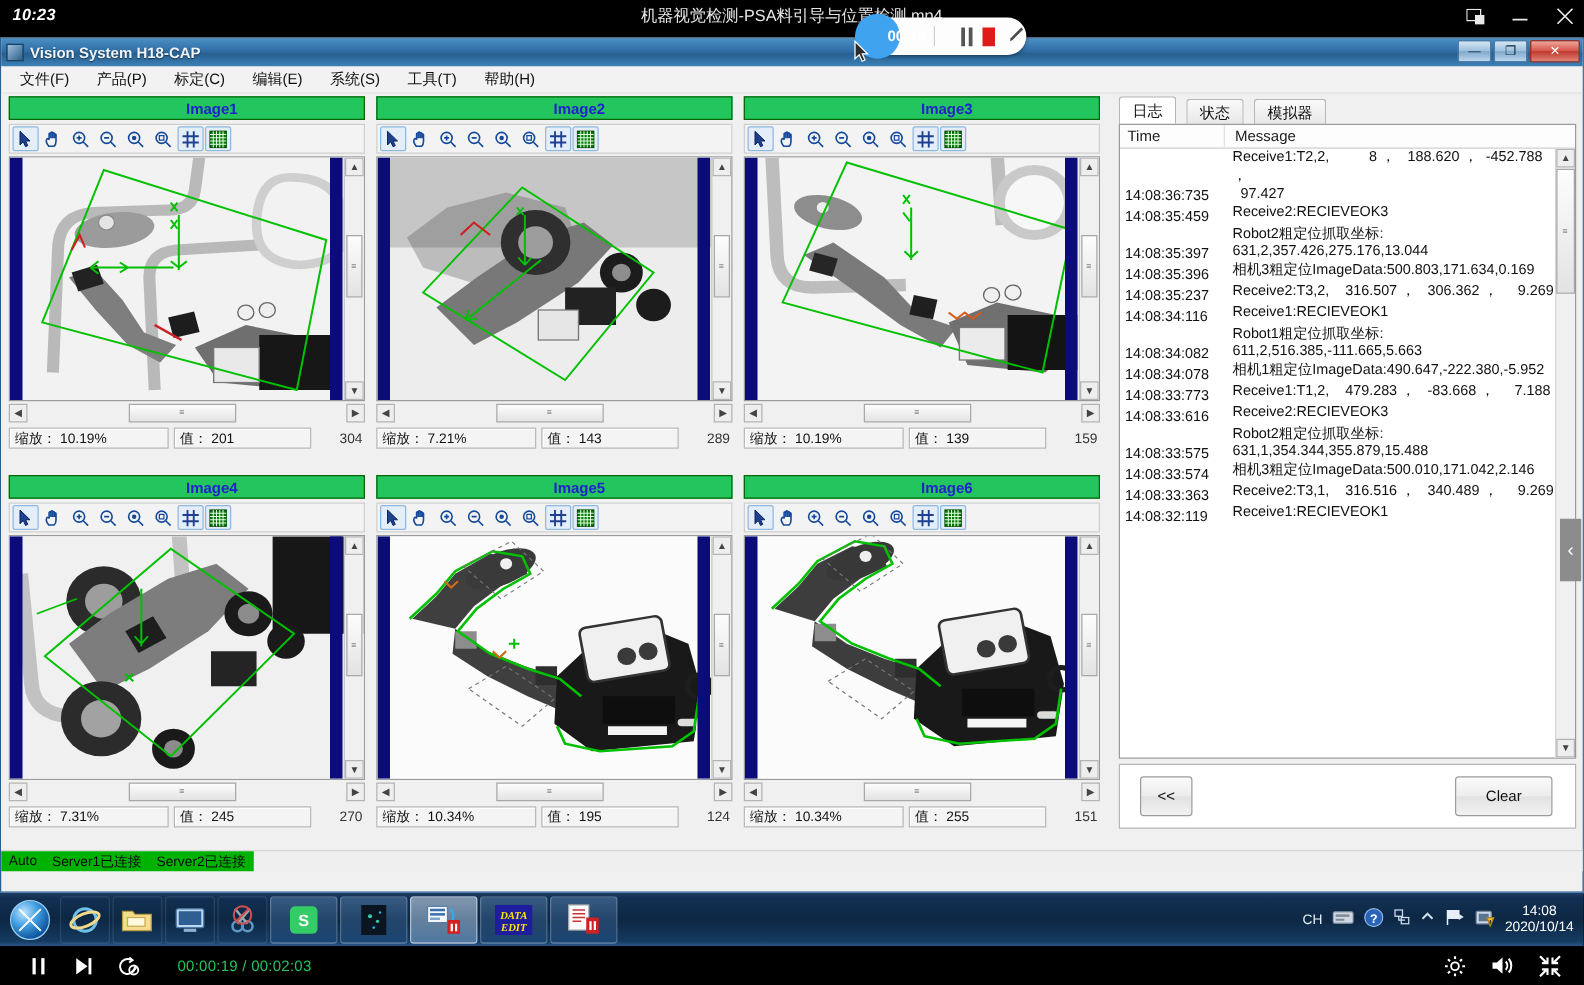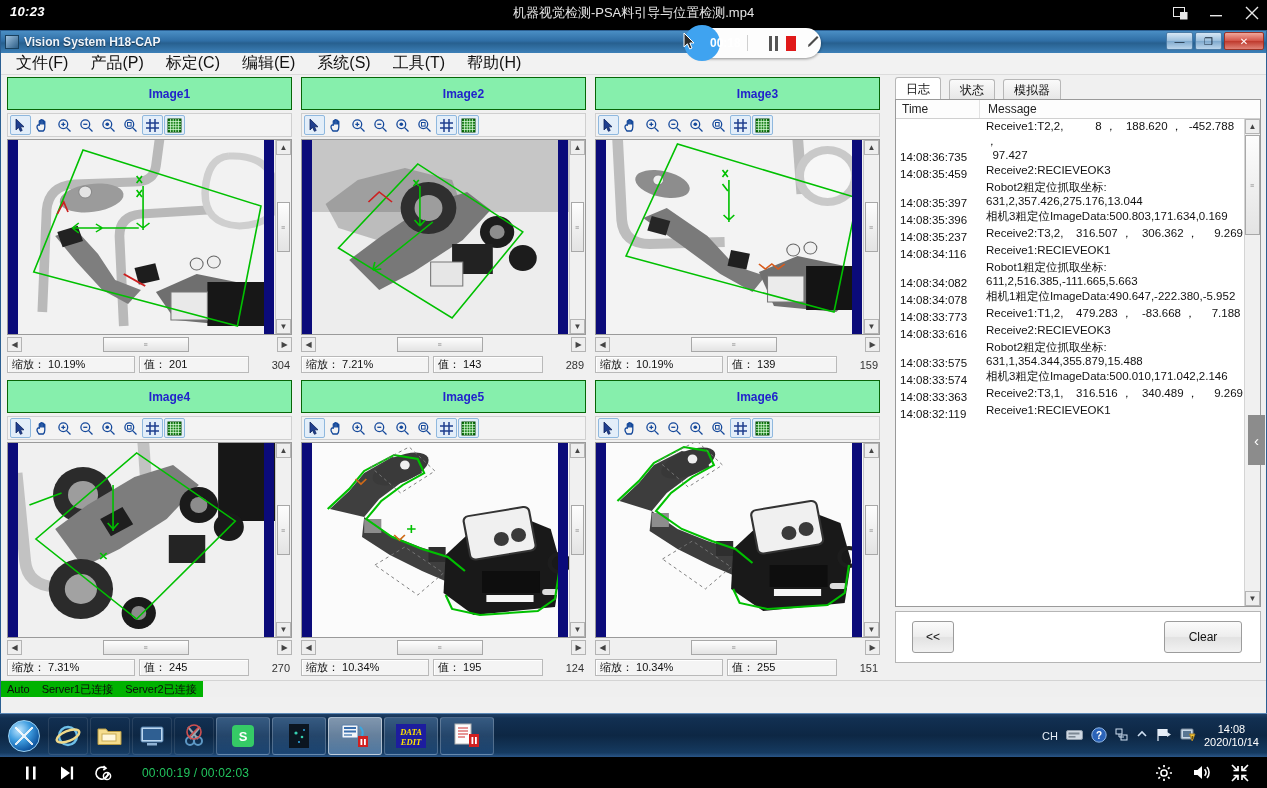--- a/index.html
+++ b/index.html
@@ -64,38 +64,38 @@
   }
   .app-wbtn.close {
     background: linear-gradient(180deg,#f0a79c 0%,#d4564a 48%,#bf3a2e 52%,#e08377 100%);
     color: #fff; border-color: #9b3226; width: 40px;
   }
 
   .menubar {
     height: 22px; background: #f2f2f2; border-bottom: 1px solid #dcdcdc;
     display: flex; align-items: center; padding-left: 4px;
   }
-  .menu-item { font-size: 16px; color: #111; padding: 8px 11px; }
+  .menu-item { font-size: 12px; color: #111; padding: 8px 11px; }
 
   .app-body {
     position: relative; height: calc(100% - 22px - 22px - 17px);
     background: #f0f0f0;
   }
 
   
   .panels {
     position: absolute; left: 0; top: 0; width: 890px; height: 100%;
     background: #f0f0f0;
   }
   .panel { position: absolute; width: 291px; height: 303px; }
   .panel.c0 { left: 3px; }  .panel.c1 { left: 297px; } .panel.c2 { left: 591px; }
   .panel.r0 { top: 2px; }   .panel.r1 { top: 305px; }
 
   .panel-header {
-    height: 33px; background: #86efac; border: 1px solid #076607;
+    height: 19px; background: #22c55e; border: 1px solid #076607;
     color: #2222cc; font-size: 12px; font-weight: bold;
     display: flex; align-items: center; justify-content: center;
     margin: 0 3px;
     padding-left: 40px;
   }
   .panel-toolbar {
     height: 24px; margin: 3px 3px 0 3px;
     background: #f3f3f3; border: 1px solid #cfcfcf;
     display: flex; align-items: center; gap: 1px; padding-left: 2px;
   }
@@ -260,21 +260,21 @@
   #videobar {
     position: absolute; left: 0; top: 757px; width: 1267px; height: 31px;
     background: #000; display: flex; align-items: center; color: #fff;
   }
   .vc { width: 26px; height: 26px; display: flex; align-items: center; justify-content: center; }
   .vtime { font-size: 12px; color: #22c55e; margin-left: 26px; letter-spacing: .2px; }
   .vright { margin-left: auto; display: flex; align-items: center; gap: 12px; padding-right: 14px; }
 
   
   #rec-widget {
-    position: absolute; left: 686px; top: 28px; width: 135px; height: 30px;
+    position: absolute; left: 686px; top: 14px; width: 135px; height: 30px;
     background: #fdfdfd; border-radius: 15px;
     display: flex; align-items: center; box-shadow: 0 1px 3px rgba(0,0,0,.4);
   }
   .rec-bubble {
     position: absolute; left: -2px; top: -3px; width: 36px; height: 36px;
     border-radius: 50%; background: #3fa3f0;
     display: flex; align-items: center; justify-content: center;
   }
   .rec-time { margin-left: 24px; font-size: 12px; color: #fff; position: relative; z-index: 3;
               font-weight: bold; }

